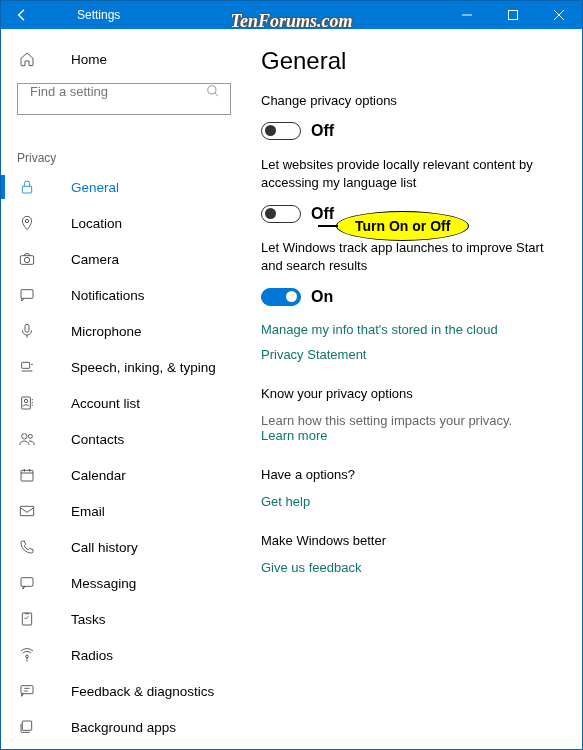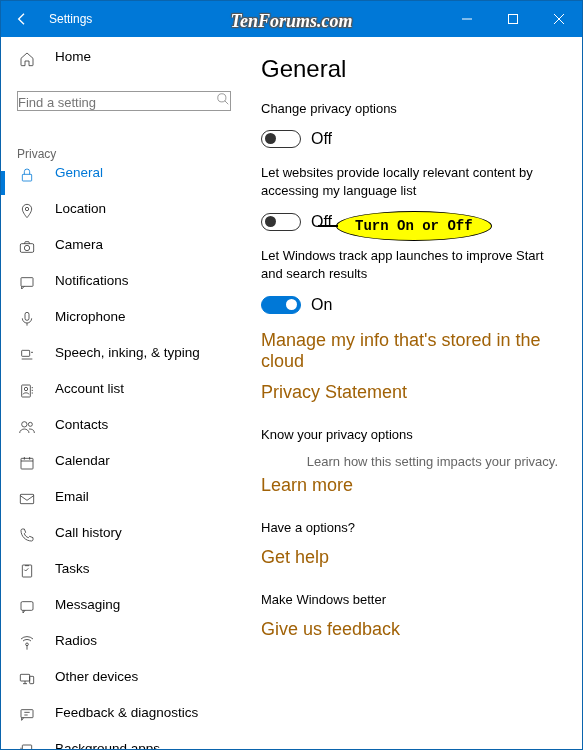--- a/index.html
+++ b/index.html
@@ -1,51 +1,51 @@
 <!DOCTYPE html>
 <html><head>
 <meta charset="utf-8">
 <style>
   * { margin: 0; padding: 0; box-sizing: border-box; font-family: "Segoe UI", Tahoma, sans-serif; }
   body { width: 583px; height: 750px; background: #fff; overflow: hidden; position: relative; border:1px solid #0a64ad;}
-  .titlebar { height: 36px; background: #0078d7; color: #fff; display: flex; align-items: center; }
+  .titlebar { height: 28px; background: #0078d7; color: #fff; display: flex; align-items: center; gap: 28px; }
   .back-btn { width: 42px; height: 32px; display:flex; align-items:center; justify-content:center; }
   .back-btn svg{width:16px;height:16px;stroke:#fff;}
   .title { font-size: 12px; margin-left: 6px; flex:1;}
   .winbtns{display:flex;}
   .winbtn{width:46px;height:32px;display:flex;align-items:center;justify-content:center;}
   .winbtn svg{width:10px;height:10px;stroke:#fff;stroke-width:1;fill:none;}
   .watermark{position:absolute;top:10px;left:0;right:0;text-align:center;color:#fff;font-weight:bold;font-style:italic;font-size:18px;text-shadow:1px 1px 1px #555,-1px -1px 1px #555,1px -1px 1px #555,-1px 1px 1px #555;pointer-events:none;font-family:Georgia,serif;}
   .body{display:flex;height:calc(100% - 32px);}
   .sidebar{width:246px;padding:12px 0;overflow-y:auto;}
-  .home-row,.nav-item{display:flex;align-items:flex-start;height:36px;padding:0 16px;font-size:13.5px;color:#000;cursor:default;}
+  .home-row,.nav-item{display:flex;align-items:center;height:36px;padding:0 16px;font-size:13.5px;color:#000;cursor:default;gap:16px;}
   .home-row .icon,.nav-item .icon{width:20px;height:20px;margin-right:18px;display:flex;align-items:center;justify-content:center;}
   .icon svg{width:16px;height:16px;stroke:#333;stroke-width:1.2;fill:none;}
   .search-wrap{padding:6px 16px 12px;}
-  .search{display:flex;align-items:flex-end;border:1px solid #999;height:20px;padding:0 0;}
+  .search{display:flex;align-items:flex-start;border:1px solid #999;height:32px;padding:0 12px;}
   .search input{border:none;outline:none;flex:1;font-size:13px;}
   .search svg{width:14px;height:14px;stroke:#555;fill:none;}
   .section-label{padding:8px 16px 4px;font-size:12px;color:#666;margin-top:16px;}
   .nav-item.active{color:#0078d7;position:relative;}
   .nav-item.active::before{content:"";position:absolute;left:0;top:6px;bottom:6px;width:4px;background:#0078d7;}
   .nav-item.active .icon svg{stroke:#0078d7;}
   .content{flex:1;padding:18px 24px 18px 14px;overflow-y:auto;}
   h1{font-size:24px;font-weight:400;margin-bottom:18px;}
   h2{font-size:13px;font-weight:400;margin-bottom:12px;margin-top:6px;}
   .desc{font-size:13px;color:#000;line-height:1.35;margin-bottom:6px;}
-  .sub{font-size:13px;color:#666;margin-bottom:6px;text-align:right;}
-  .toggle-row{display:flex;align-items:flex-end;margin-bottom:16px;margin-top:14px;}
+  .sub{font-size:13px;color:#666;}
+  .toggle-row{display:flex;align-items:flex-end;margin-bottom:16px;margin-top:14px;font-weight:bold;}
   .toggle{width:40px;height:18px;border:1.5px solid #333;border-radius:10px;position:relative;margin-right:10px;}
   .toggle .knob{width:11px;height:11px;border-radius:50%;background:#333;position:absolute;top:2px;left:3px;}
   .toggle.on{background:#0078d7;border-color:#0078d7;}
   .toggle.on .knob{background:#fff;left:auto;right:3px;}
-  .link{color:#a16207;font-size:18px;margin-bottom:10px;display:block;}
+  .link{color:#0f766e;font-size:13px;margin-bottom:10px;display:block;}
   .section{margin-bottom:24px;}
   .callout{position:absolute;left:335px;top:210px;pointer-events:none;}
-  .callout-body{background:#ffff00;border:1.5px solid #000;border-radius:50%/50%;padding:6px 18px;font-weight:bold;font-size:14px;white-space:nowrap;font-family:Liberation Mono, monospace;}
+  .callout-body{background:#ffff00;border:1.5px solid #000;border-radius:50%/50%;padding:6px 18px;font-weight:bold;font-size:14px;white-space:nowrap;}
   .callout-line{position:absolute;left:-18px;top:14px;width:20px;height:1.5px;background:#000;}
   .sidebar::-webkit-scrollbar,.content::-webkit-scrollbar{width:0;}
 </style>
 </head>
 <body>
 
 <div class="titlebar">
   <div class="back-btn">
     <svg viewBox="0 0 24 24">
         <path d="M15 4l-8 8 8 8" fill="none" stroke-width="2"></path>
@@ -191,53 +191,43 @@
         <span class="icon">
           <svg viewBox="0 0 24 24">
             <path d="M5 3c-1 0-2 1-2 2 0 9 7 16 16 16 1 0 2-1 2-2v-3l-5-2-2 2c-3-1-5-3-6-6l2-2-2-5H5z"></path>
           </svg>
         </span>
         <span>Call history</span>
       </div>
     <div class="nav-item">
         <span class="icon">
           <svg viewBox="0 0 24 24">
+            <rect x="3" y="4" width="18" height="13" rx="2"></rect>
+            <path d="M9 17l-3 4v-4"></path>
+          </svg>
+        </span>
+        <span>Messaging</span>
+      </div>
+    <div class="nav-item">
+        <span class="icon">
+          <svg viewBox="0 0 24 24">
             <rect x="5" y="3" width="14" height="18" rx="1"></rect>
             <path d="M9 4h6M8 10l2 2 4-4"></path>
           </svg>
         </span>
         <span>Tasks</span>
       </div>
     <div class="nav-item">
         <span class="icon">
           <svg viewBox="0 0 24 24">
-            <rect x="3" y="4" width="18" height="13" rx="2"></rect>
-            <path d="M9 17l-3 4v-4"></path>
-          </svg>
-        </span>
-        <span>Messaging</span>
-      </div>
-    <div class="nav-item">
-        <span class="icon">
-          <svg viewBox="0 0 24 24">
             <circle cx="12" cy="14" r="2"></circle>
             <path d="M6 9a9 9 0 0112 0M3 6a13 13 0 0118 0M12 16v6"></path>
           </svg>
         </span>
         <span>Radios</span>
-      </div>
-    <div class="nav-item">
-        <span class="icon">
-          <svg viewBox="0 0 24 24">
-            <rect x="2" y="5" width="14" height="10" rx="1"></rect>
-            <path d="M6 19h6M9 15v4"></path>
-            <rect x="16" y="8" width="6" height="11" rx="1"></rect>
-          </svg>
-        </span>
-        <span>Other devices</span>
       </div>
     <div class="nav-item">
         <span class="icon">
           <svg viewBox="0 0 24 24">
             <rect x="3" y="4" width="18" height="12" rx="1"></rect>
             <path d="M7 16l-3 4v-4M8 8h8M8 12h5"></path>
           </svg>
         </span>
         <span>Feedback &amp; diagnostics</span>
       </div>

